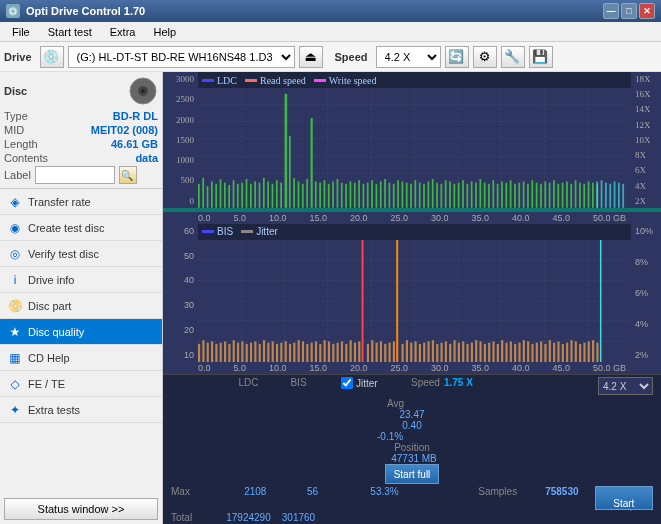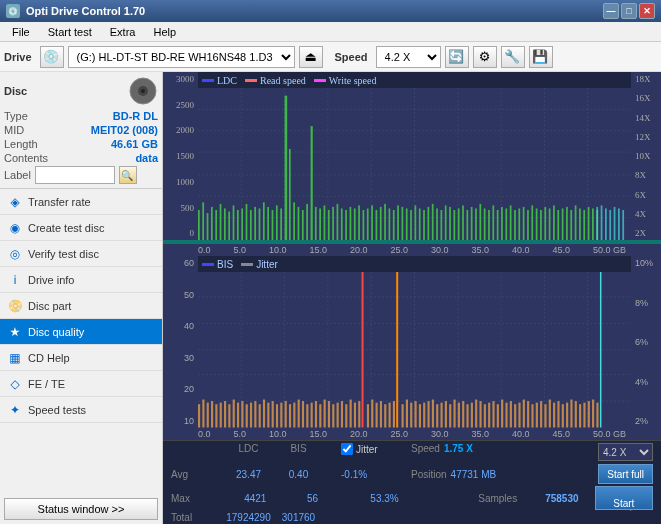--- a/index.html
+++ b/index.html
@@ -429,21 +429,21 @@
       <div class="nav-item">
         <span class="nav-icon">▦</span>
         <span>CD Help</span>
       </div>
       <div class="nav-item">
         <span class="nav-icon">◇</span>
         <span>FE / TE</span>
       </div>
       <div class="nav-item">
         <span class="nav-icon">✦</span>
-        <span>Speed tests</span>
+        <span>Extra tests</span>
       </div>
     </div>
 
     <div style="flex:1"></div>
 
     <div class="status-btn">
       <span>Status window &gt;&gt;</span>
     </div>
   </div>
 
@@ -806,35 +806,35 @@
         <span style="color:#ccc;">Jitter</span>
       </div>
       <div style="color:#888;">Speed</div>
       <span style="color:#00aaff;font-weight:bold;margin-left:4px;">1.75 X</span>
       <div style="flex:1"></div>
       <select style="height:18px;border:1px solid #666;background:#2d3560;color:#ccc;font-size:10px;width:55px;">
         <option>4.2 X</option>
       </select>
     </div>
 
-    <div style="background:#1e2540;padding:1px 8px;display:flex;align-items:center;gap:0;font-size:10px;flex-shrink:0;">
+    <div style="background:#1e2540;padding:1px 8px;display:flex;align-items:center;gap:0;font-size:10px;flex-shrink:0;flex-direction:column;">
       <div style="width:50px;color:#888;">Avg</div>
       <div style="width:55px;text-align:center;color:#66aaff;">23.47</div>
       <div style="width:45px;text-align:center;color:#66aaff;">0.40</div>
       <div style="width:20px;"></div>
       <div style="width:70px;color:#66aaff;">-0.1%</div>
       <div style="color:#888;">Position</div>
       <span style="color:#66aaff;margin-left:4px;">47731 MB</span>
       <div style="flex:1"></div>
       <button class="start-full-btn">Start full</button>
     </div>
 
-    <div style="background:#1e2540;padding:1px 8px;display:flex;align-items:center;gap:8px;font-size:10px;flex-shrink:0;">
+    <div style="background:#1e2540;padding:1px 8px;display:flex;align-items:flex-start;gap:8px;font-size:10px;flex-shrink:0;">
       <div style="width:50px;color:#888;">Max</div>
-      <div style="width:55px;text-align:center;color:#66aaff;">4421</div>
+      <div style="width:55px;text-align:center;color:#66aaff;">2108</div>
       <div style="width:45px;text-align:center;color:#66aaff;">56</div>
       <div style="width:20px;"></div>
       <div style="width:70px;color:#66aaff;">53.3%</div>
       <div style="color:#888;margin-left:31px;">Samples</div>
       <span style="color:#66aaff;margin-left:20px;font-weight:bold;">758530</span>
       <div style="flex:1"></div>
       <button class="start-part-btn">Start part</button>
     </div>
 
     <div style="background:#1e2540;padding:1px 8px;display:flex;align-items:center;gap:0;font-size:10px;flex-shrink:0;">

